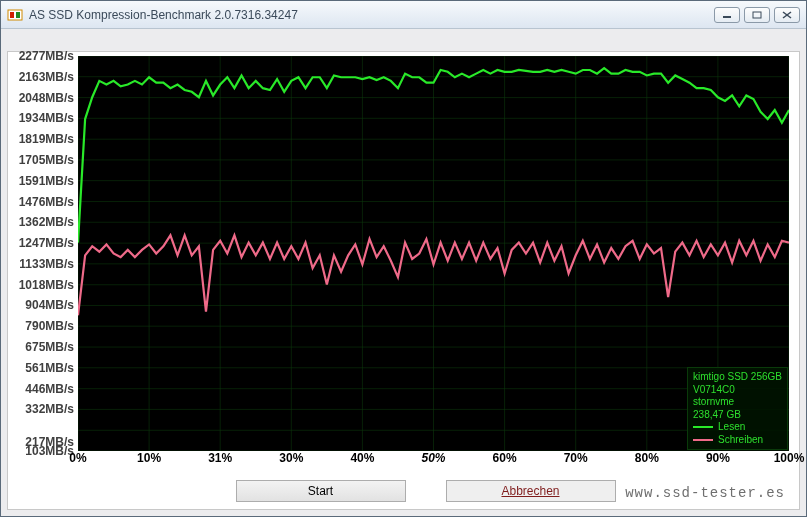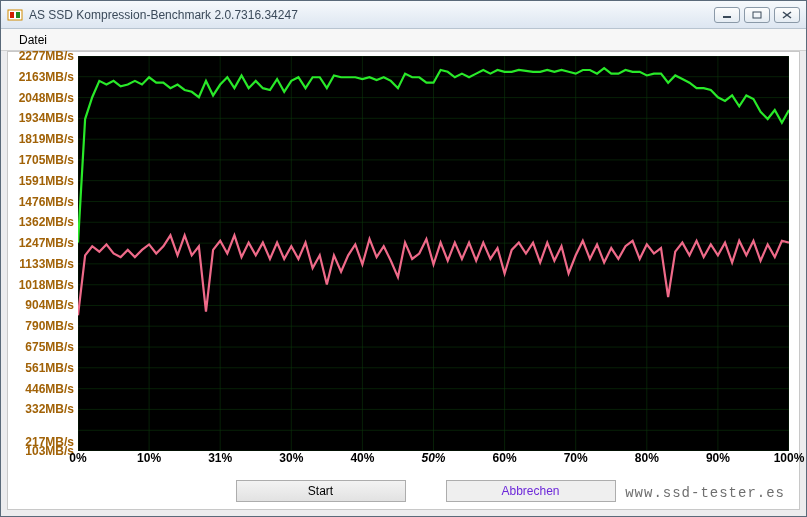--- a/index.html
+++ b/index.html
@@ -10,29 +10,29 @@
   .titlebar .title { flex: 1; color: #3b4a5a; font-size: 12px; }
   .winbtns { display: flex; gap: 4px; }
   .winbtn { width: 26px; height: 16px; border: 1px solid #8a99a8; border-radius: 3px; background: linear-gradient(#fdfdfd,#e5ecf3); display: flex; align-items: center; justify-content: center; cursor: pointer; }
   .winbtn svg { display: block; }
   .menubar { height: 22px; background: #f7f7f7; padding: 0 10px; display: flex; align-items: center; border-bottom: 1px solid #d0d0d0; }
   .menuitem { padding: 2px 8px; cursor: pointer; }
   .client { position: absolute; top: 50px; left: 6px; right: 6px; bottom: 6px; background: #fff; border: 1px solid #c8c8c8; }
   .chartwrap { position: absolute; top: 4px; left: 6px; right: 6px; bottom: 40px; }
   .plot { position: absolute; top: 0; left: 64px; right: 4px; bottom: 18px; background: #000; }
   .ylabels { position: absolute; top: 0; left: 0; width: 64px; bottom: 18px; }
-  .ylabel { position: absolute; right: 4px; font-weight: bold; font-size: 12px; color: #a16207; transform: translateY(-50%); white-space: nowrap; }
+  .ylabel { position: absolute; right: 4px; font-weight: bold; font-size: 12px; color: #404040; transform: translateY(-50%); white-space: nowrap; }
   .xlabels { position: absolute; left: 64px; right: 4px; bottom: 0; height: 18px; }
   .xlabel { position: absolute; top: 0; font-weight: bold; font-size: 12px; color: #000; transform: translateX(-50%); }
   .legend { position: absolute; right: 1px; bottom: 1px; background: rgba(0,20,0,.85); border: 1px solid #0a3a0a; padding: 3px 5px; font-size: 10px; line-height: 1.25; color: #2de02d; }
   .legend .row { display: flex; align-items: center; gap: 5px; }
   .legend .sw { width: 20px; height: 0; border-top: 2px solid; }
   .btnbar { position: absolute; left: 0; right: 0; bottom: 0; height: 36px; display: flex; align-items: center; justify-content: center; gap: 40px; background: #fff; padding-left: 44px; }
   .btn { width: 170px; height: 22px; border: 1px solid #adadad; background: linear-gradient(#f3f3f3,#e2e2e2); font-size: 12px; cursor: pointer; }
-  .btn[disabled] { color: #6d28d9; background: #efefef; cursor: default; }
+  .btn[disabled] { color: #7f1d1d; background: #efefef; cursor: default; text-decoration: underline; }
   .watermark { position: absolute; right: 14px; bottom: 8px; font-family: "Courier New", monospace; letter-spacing: 1px; font-size: 14px; color: #6f6f6f; pointer-events: none; }
 </style>
 </head>
 <body>
 
 <div class="window">
   <div class="titlebar">
     <span class="icon">
       <svg width="16" height="16">
           <rect x="1" y="3" width="14" height="10" fill="#fff" stroke="#d08a00"></rect>
@@ -52,23 +52,20 @@
             <rect x="1" y="1" width="8" height="6" fill="none" stroke="#3a4a5a"></rect>
           </svg>
         </div>
       <div class="winbtn">
           <svg width="10" height="8">
             <line x1="1" y1="1" x2="9" y2="7" stroke="#3a4a5a" stroke-width="1.5"></line>
             <line x1="9" y1="1" x2="1" y2="7" stroke="#3a4a5a" stroke-width="1.5"></line>
           </svg>
         </div>
     </div>
-  </div>
-  <div class="menubar">
-    <div class="menuitem">Datei</div>
   </div>
   <div class="client">
     <div class="chartwrap">
       <div class="ylabels" id="ylabels">
           <span class="ylabel" style="top: 100%;">103MB/s</span>
           <span class="ylabel" style="top: 94.7562%; margin-top: 12px;">217MB/s</span>
           <span class="ylabel" style="top: 89.4664%;">332MB/s</span>
           <span class="ylabel" style="top: 84.2226%; text-align: right;">446MB/s</span>
           <span class="ylabel" style="top: 78.9328%;">561MB/s</span>
           <span class="ylabel" style="top: 73.6891%;">675MB/s</span>
@@ -116,20 +113,34 @@
             <line x1="400" y1="0" x2="400" y2="1000" stroke="#0d3a0d" stroke-width="1"></line>
             <line x1="500" y1="0" x2="500" y2="1000" stroke="#0d3a0d" stroke-width="1"></line>
             <line x1="600" y1="0" x2="600" y2="1000" stroke="#0d3a0d" stroke-width="1"></line>
             <line x1="700" y1="0" x2="700" y2="1000" stroke="#0d3a0d" stroke-width="1"></line>
             <line x1="800" y1="0" x2="800" y2="1000" stroke="#0d3a0d" stroke-width="1"></line>
             <line x1="900" y1="0" x2="900" y2="1000" stroke="#0d3a0d" stroke-width="1"></line>
             <line x1="1000" y1="0" x2="1000" y2="1000" stroke="#0d3a0d" stroke-width="1"></line>
             <path d="M0 472.4011039558418 L10 159.61361545538176 L20 104.41582336706531 L30 63.01747930082796 L40 72.21711131554738 L50 63.01747930082796 L60 76.81692732290708 L70 72.21711131554738 L80 63.01747930082796 L90 72.21711131554738 L100 53.81784728610855 L110 67.61729530818768 L120 67.61729530818768 L130 81.41674333026678 L140 72.21711131554738 L150 86.01655933762649 L160 90.61637534498621 L170 104.41582336706531 L180 63.01747930082796 L190 99.81600735970561 L200 72.21711131554738 L210 53.81784728610855 L220 81.41674333026678 L230 49.21803127874885 L240 81.41674333026678 L250 63.01747930082796 L260 81.41674333026678 L270 86.01655933762649 L280 58.41766329346826 L290 90.61637534498621 L300 63.01747930082796 L310 53.81784728610855 L320 81.41674333026678 L330 53.81784728610855 L340 53.81784728610855 L350 81.41674333026678 L360 49.21803127874885 L370 53.81784728610855 L380 53.81784728610855 L390 53.81784728610855 L400 58.41766329346826 L410 53.81784728610855 L420 60.71757129714812 L430 53.81784728610855 L440 63.01747930082796 L450 81.41674333026678 L460 44.61821527138914 L470 53.81784728610855 L480 53.81784728610855 L490 67.61729530818768 L500 67.61729530818768 L510 35.41858325666973 L520 40.01839926402944 L530 53.81784728610855 L540 44.61821527138914 L550 53.81784728610855 L560 44.61821527138914 L570 35.41858325666973 L580 44.61821527138914 L590 35.41858325666973 L600 40.01839926402944 L610 40.01839926402944 L620 35.41858325666973 L630 37.71849126034959 L640 40.01839926402944 L650 40.01839926402944 L660 35.41858325666973 L670 40.01839926402944 L680 35.41858325666973 L690 40.01839926402944 L700 44.61821527138914 L710 35.41858325666973 L720 35.41858325666973 L730 44.61821527138914 L740 30.818767249310028 L750 44.61821527138914 L760 44.61821527138914 L770 35.41858325666973 L780 40.01839926402944 L790 40.01839926402944 L800 49.21803127874885 L810 44.61821527138914 L820 44.61821527138914 L830 67.61729530818768 L840 49.21803127874885 L850 58.41766329346826 L860 67.61729530818768 L870 81.41674333026678 L880 81.41674333026678 L890 86.01655933762649 L900 104.41582336706531 L910 113.61545538178473 L920 99.81600735970561 L930 127.41490340386386 L940 99.81600735970561 L950 109.01563937442502 L960 141.21435142594297 L970 159.61361545538176 L980 136.61453541858327 L990 168.8132474701012 L1000 136.61453541858327 " fill="none" stroke="#29e929" stroke-width="2.2" vector-effect="non-scaling-stroke"></path>
             <path d="M0 656.39374425023 L10 504.5998160073597 L20 481.6007359705612 L30 495.4001839926403 L40 477.0009199632015 L50 500 L60 509.1996320147194 L70 490.8003679852806 L80 509.1996320147194 L90 490.8003679852806 L100 477.0009199632015 L110 500 L120 481.6007359705612 L130 454.0018399264029 L140 504.5998160073597 L150 454.0018399264029 L160 504.5998160073597 L170 481.6007359705612 L180 647.1941122355106 L190 490.8003679852806 L200 467.80128794848207 L210 500 L220 454.0018399264029 L230 509.1996320147194 L240 472.4011039558418 L250 504.5998160073597 L260 472.4011039558418 L270 513.7994480220791 L280 472.4011039558418 L290 513.7994480220791 L300 481.6007359705612 L310 513.7994480220791 L320 472.4011039558418 L330 536.7985280588777 L340 504.5998160073597 L350 578.196872125115 L360 504.5998160073597 L370 545.998160073597 L380 504.5998160073597 L390 477.0009199632015 L400 527.5988960441582 L410 463.20147194112235 L420 509.1996320147194 L430 481.6007359705612 L440 518.3992640294388 L450 559.7976080956761 L460 472.4011039558418 L470 513.7994480220791 L480 500 L490 463.20147194112235 L500 527.5988960441582 L510 472.4011039558418 L520 518.3992640294388 L530 472.4011039558418 L540 513.7994480220791 L550 472.4011039558418 L560 518.3992640294388 L570 472.4011039558418 L580 513.7994480220791 L590 486.2005519779209 L600 550.5979760809568 L610 490.8003679852806 L620 472.4011039558418 L630 500 L640 472.4011039558418 L650 522.9990800367985 L660 472.4011039558418 L670 518.3992640294388 L680 481.6007359705612 L690 550.5979760809568 L700 504.5998160073597 L710 467.80128794848207 L720 513.7994480220791 L730 477.0009199632015 L740 522.9990800367985 L750 486.2005519779209 L760 513.7994480220791 L770 481.6007359705612 L780 467.80128794848207 L790 513.7994480220791 L800 477.0009199632015 L810 500 L820 486.2005519779209 L830 610.395584176633 L840 495.4001839926403 L850 472.4011039558418 L860 504.5998160073597 L870 467.80128794848207 L880 509.1996320147194 L890 477.0009199632015 L900 504.5998160073597 L910 472.4011039558418 L920 522.9990800367985 L930 467.80128794848207 L940 504.5998160073597 L950 467.80128794848207 L960 518.3992640294388 L970 477.0009199632015 L980 509.1996320147194 L990 467.80128794848207 L1000 472.4011039558418 " fill="none" stroke="#ef6a89" stroke-width="2.2" vector-effect="non-scaling-stroke"></path>
           </svg>
+        <div class="legend">
+          <div>kimtigo SSD 256GB</div>
+          <div>V0714C0</div>
+          <div>stornvme</div>
+          <div>238,47 GB</div>
+          <div class="row">
+              <span class="sw" id="sw-read" style="border-color: rgb(41, 233, 41);"></span>
+              <span>Lesen</span>
+            </div>
+          <div class="row">
+              <span class="sw" id="sw-write" style="border-color: rgb(239, 106, 137);"></span>
+              <span>Schreiben</span>
+            </div>
+        </div>
       </div>
       <div class="xlabels" id="xlabels">
           <span class="xlabel" style="left: 0%;">0%</span>
           <span class="xlabel" style="left: 10%;">10%</span>
           <span class="xlabel" style="left: 20%;">31%</span>
           <span class="xlabel" style="left: 30%;">30%</span>
           <span class="xlabel" style="left: 40%;">40%</span>
           <span class="xlabel" style="left: 50%; font-style: italic;">50%</span>
           <span class="xlabel" style="left: 60%;">60%</span>
           <span class="xlabel" style="left: 70%;">70%</span>

